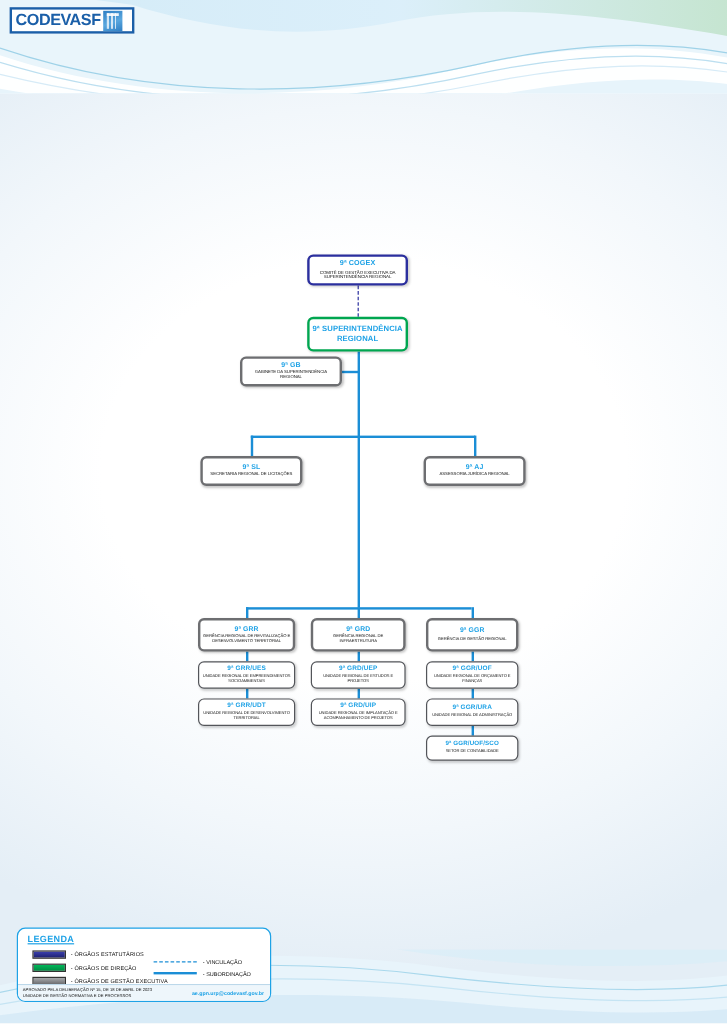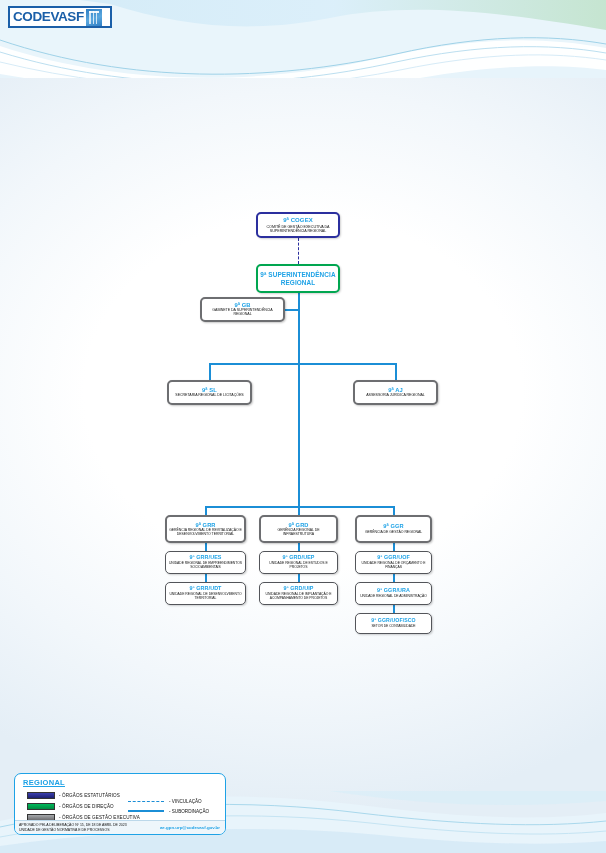--- a/index.html
+++ b/index.html
@@ -271,21 +271,21 @@
     </div>
 
     <div class="node n-plain" style="left:355px; top:535px; width:77px; height:21px;">
       <div class="code" style="font-size:5.2px;">9ª GGR/UOF/SCO</div>
       <div class="desc" style="font-size:3.4px; max-width:72px;">SETOR DE CONTABILIDADE</div>
     </div>
 
   </div>
 
   <div class="legend">
-    <div class="legend-title">REGIONAL</div>
+    <div class="legend-title">LEGENDA</div>
 
     <div class="legend-rows">
       <div class="lrow">
         <span class="swatch sw-estat"></span>
         <span>- ÓRGÃOS ESTATUTÁRIOS</span>
       </div>
       <div class="lrow">
         <span class="swatch sw-dir"></span>
         <span>- ÓRGÃOS DE DIREÇÃO</span>
       </div>

